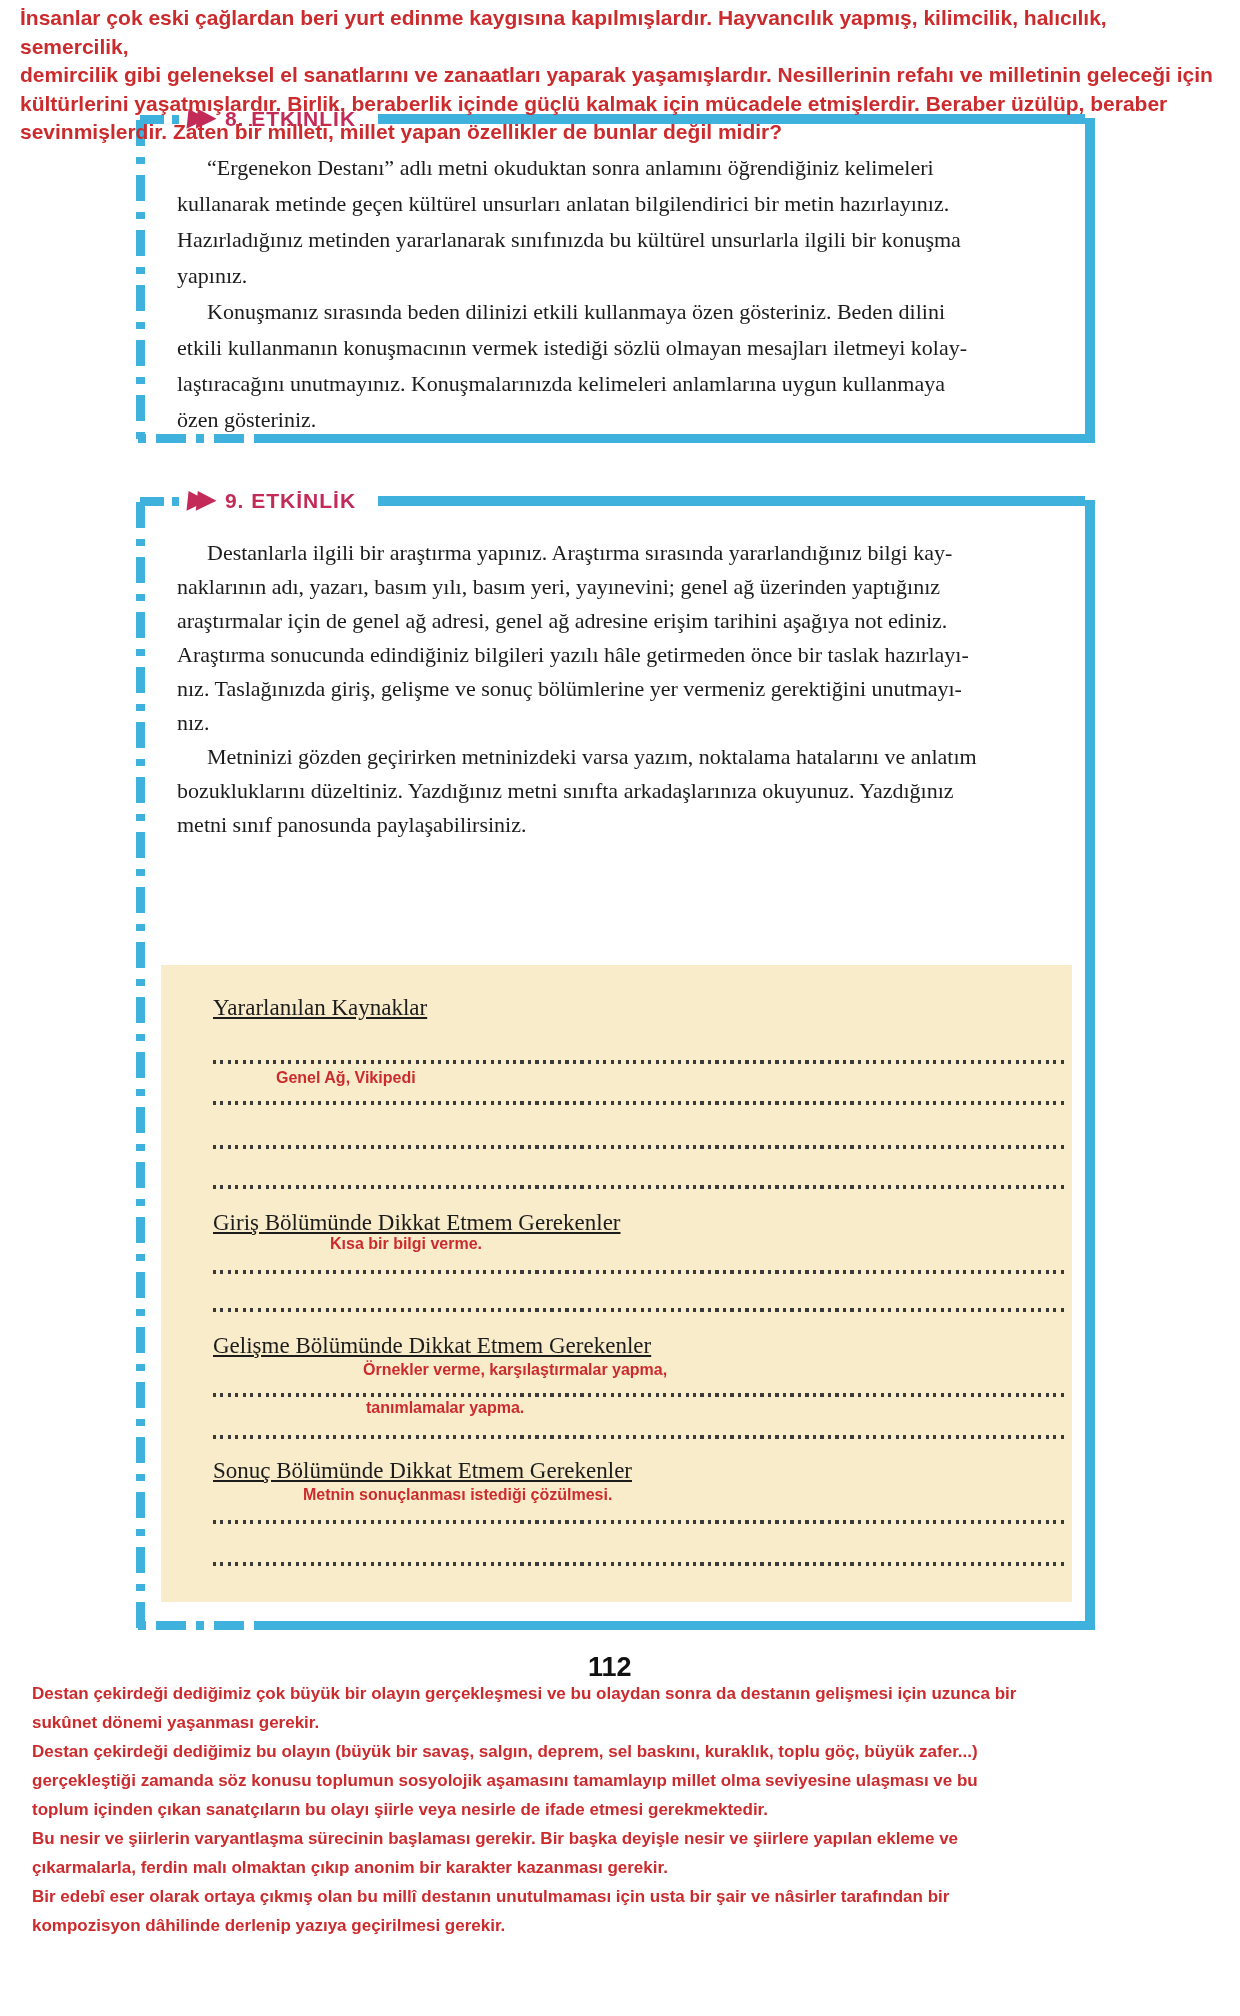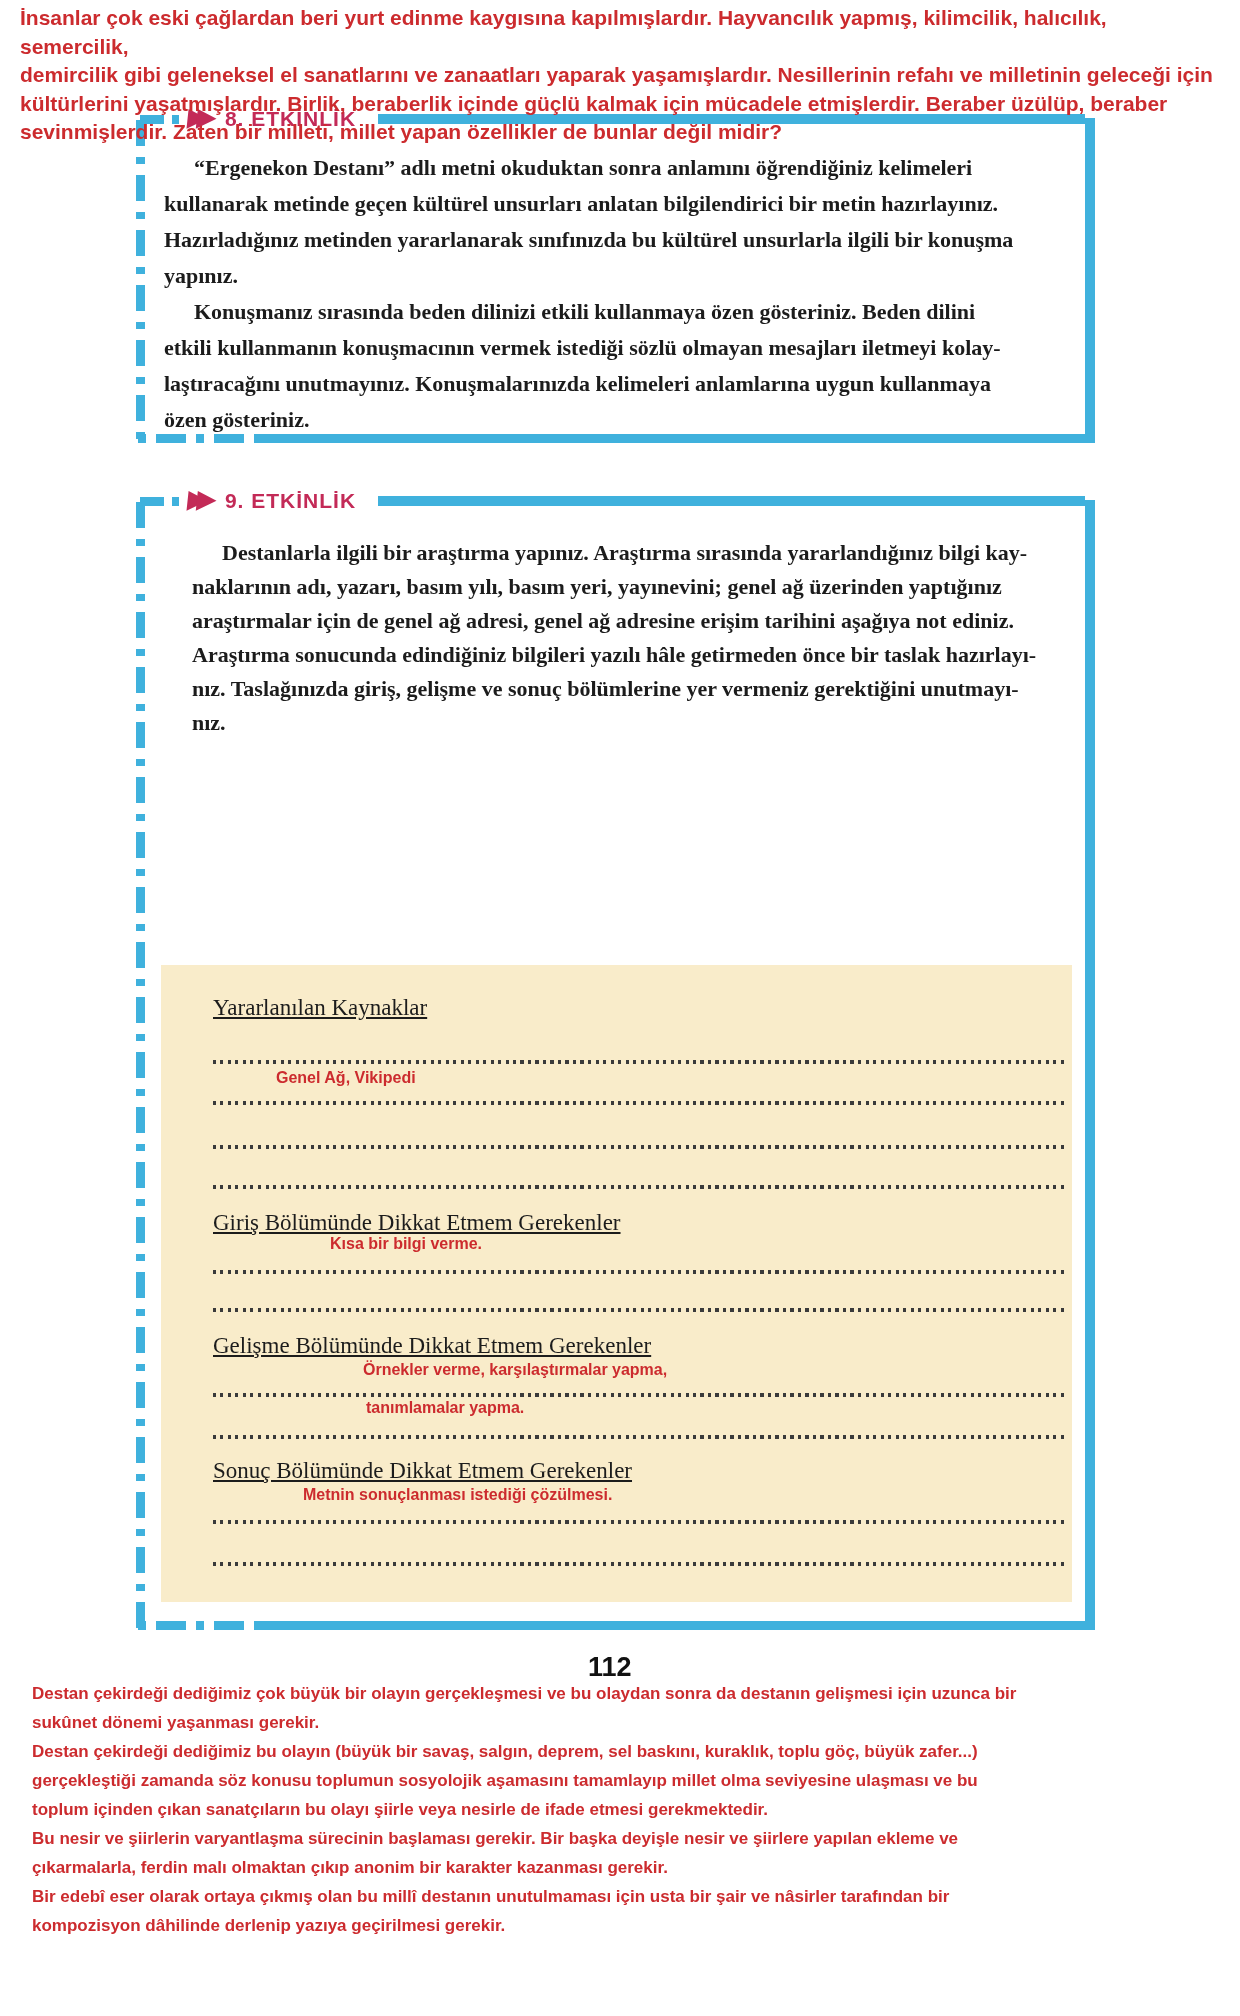--- a/index.html
+++ b/index.html
@@ -55,33 +55,33 @@
     color:var(--crimson);font-size:24px;font-weight:bold;
     letter-spacing:-9px;margin:0 18px 4px 6px;flex:0 0 auto;
     transform:skewX(-6deg);
   }
   .act-label{
     color:var(--crimson);font-size:21px;font-weight:bold;
     letter-spacing:1px;flex:0 0 auto;white-space:nowrap;
   }
   .header-line{flex:1;height:10px;background:var(--cyan);margin-left:22px;}
   
-  .act-body{position:absolute;left:28px;width:902px;color:var(--ink);font-weight:bold;}
+  .act-body{position:absolute;left:41px;width:902px;color:var(--ink);}
   .act8 .act-body{top:32px;}
   .act9 .act-body{top:36px;}
   .act-body p{
     margin:0;
     font-family:"Liberation Serif","DejaVu Serif",serif;
     font-size:22px;
     text-align:justify;
     text-indent:30px;
     white-space:pre-line;
   }
   .act8 .act-body p{line-height:36px;}
-  .act9 .act-body p{line-height:34px;margin-left:28px;}
+  .act9 .act-body p{line-height:34px;}
   
   .worksheet{
     position:absolute;left:25px;top:465px;width:911px;height:637px;
     background:var(--beige);z-index:1;
   }
   .ws-heading{
     position:absolute;left:52px;
     font-family:"Liberation Serif","DejaVu Serif",serif;
     font-size:23px;color:var(--ink);white-space:nowrap;text-decoration:underline;
   }
@@ -150,20 +150,23 @@
       <span class="act-label">9. ETKİNLİK</span>
       <div class="header-line"></div>
     </div>
     <div class="act-body">
       <p>Destanlarla ilgili bir araştırma yapınız. Araştırma sırasında yararlandığınız bilgi kay-
 naklarının adı, yazarı, basım yılı, basım yeri, yayınevini; genel ağ üzerinden yaptığınız
 araştırmalar için de genel ağ adresi, genel ağ adresine erişim tarihini aşağıya not ediniz.
 Araştırma sonucunda edindiğiniz bilgileri yazılı hâle getirmeden önce bir taslak hazırlayı-
 nız. Taslağınızda giriş, gelişme ve sonuç bölümlerine yer vermeniz gerektiğini unutmayı-
 nız.</p>
+      <p>Metninizi gözden geçirirken metninizdeki varsa yazım, noktalama hatalarını ve anlatım
+bozukluklarını düzeltiniz. Yazdığınız metni sınıfta arkadaşlarınıza okuyunuz. Yazdığınız
+metni sınıf panosunda paylaşabilirsiniz.</p>
     </div>
 
     <div class="worksheet">
 
       <div class="ws-heading" style="top:30px">Yararlanılan Kaynaklar</div>
       <div class="ws-dots" style="top:95px"></div>
       <div class="ws-answer" style="left:115px;top:104px">Genel Ağ, Vikipedi</div>
       <div class="ws-dots" style="top:136px"></div>
       <div class="ws-dots" style="top:180px"></div>
       <div class="ws-dots" style="top:220px"></div>

